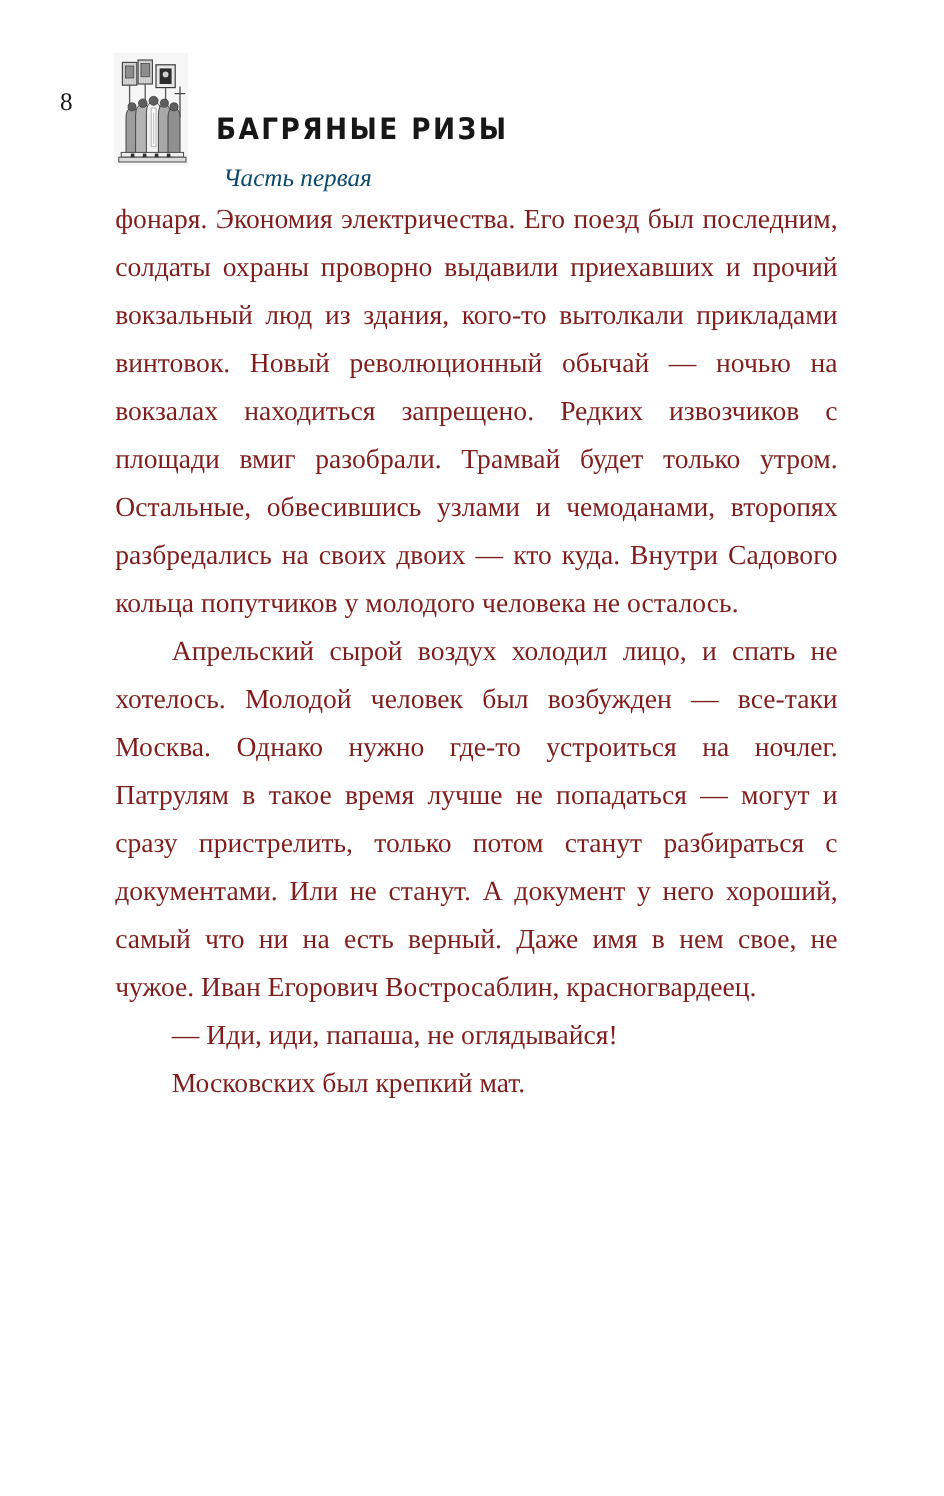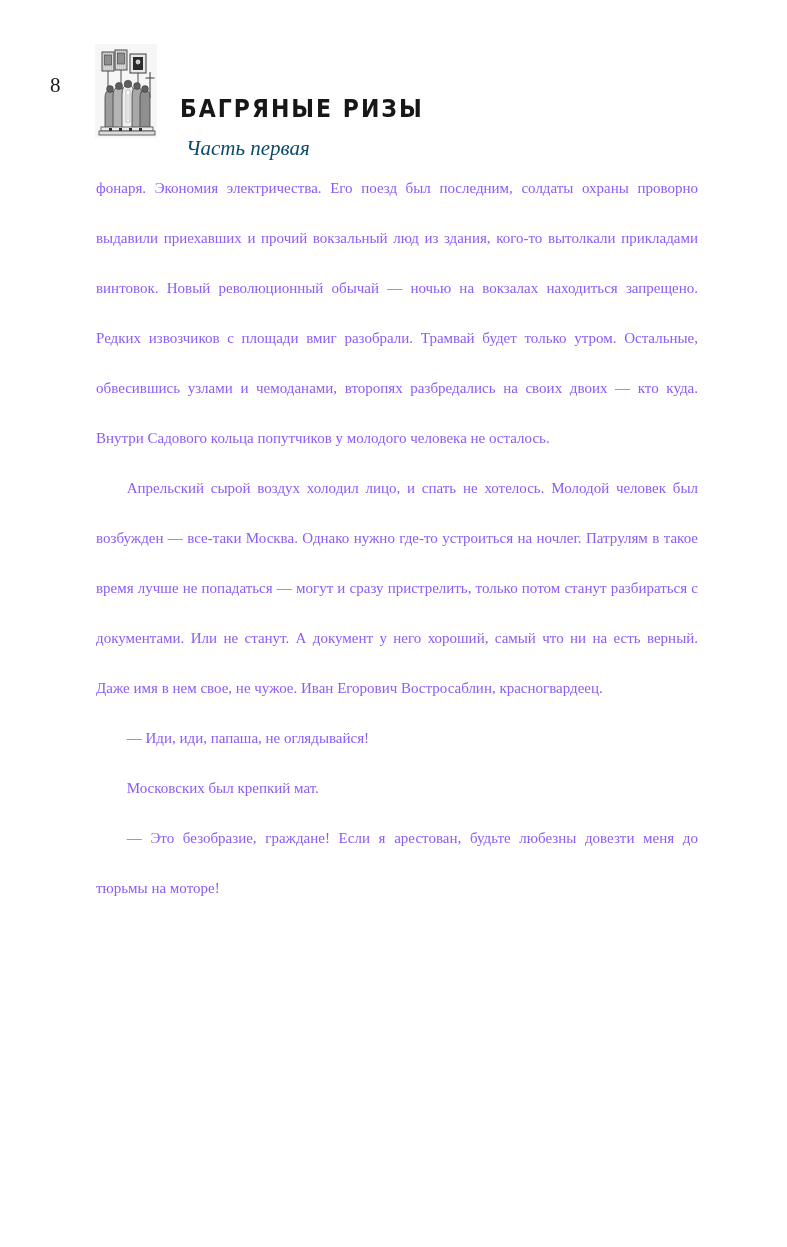--- a/index.html
+++ b/index.html
@@ -88,25 +88,25 @@
   .textblock {
     position: absolute;
     left: 96px;
     top: 163px;
     width: 602px;
   }
 
   .para {
     margin: 0;
     font-family: "Liberation Serif", "DejaVu Serif", serif;
-    font-size: 15px;
-    line-height: 50px;
+    font-size: 23px;
+    line-height: 40px;
     text-align: justify;
     text-justify: inter-word;
-    color: #8b5cf6;
+    color: #7f1d1d;
     hyphens: manual;
     -webkit-hyphens: manual;
   }
   .para.indent {
     text-indent: 2.05em;
   }
   .para.noindent {
     text-indent: 0;
   }
   
@@ -192,16 +192,15 @@
       <div class="book-title">БАГРЯНЫЕ РИЗЫ</div>
       <div class="part-title">Часть первая</div>
     </div>
   </div>
 
   <div class="textblock">
     <p class="para noindent nostretch">фонаря. Экономия электричества. Его поезд был по­следним, солдаты охраны проворно выдавили при­ехавших и прочий вокзальный люд из здания, кого-то вытолкали прикладами винтовок. Новый револю­ционный обычай — ночью на вокзалах находиться запрещено. Редких извозчиков с площади вмиг ра­зобрали. Трамвай будет только утром. Остальные, обвесившись узлами и чемоданами, второпях разбре­дались на своих двоих — кто куда. Внутри Садового кольца попутчиков у молодого человека не осталось.</p>
     <p class="para indent nostretch">Апрельский сырой воздух холодил лицо, и спать не хотелось. Молодой человек был возбужден — все-таки Москва. Однако нужно где-то устроиться на ночлег. Патрулям в такое время лучше не попа­даться — могут и сразу пристрелить, только потом станут разбираться с документами. Или не станут. А документ у него хороший, самый что ни на есть верный. Даже имя в нем свое, не чужое. Иван Его­рович Востросаблин, красногвардеец.</p>
     <p class="para indent nostretch">— Иди, иди, папаша, не оглядывайся!</p>
     <p class="para indent nostretch">Московских был крепкий мат.</p>
-    <p class="para indent nostretch">— Это безобразие, граждане! Если я арестован, будьте любезны довезти меня до тюрьмы на моторе!</p>
   </div>
 
 </div>
 
 </body></html>

